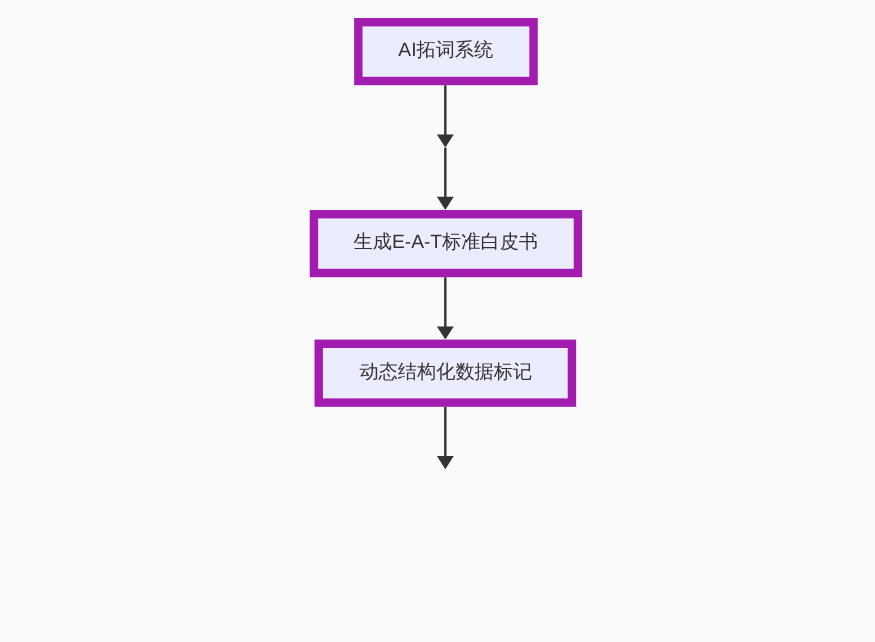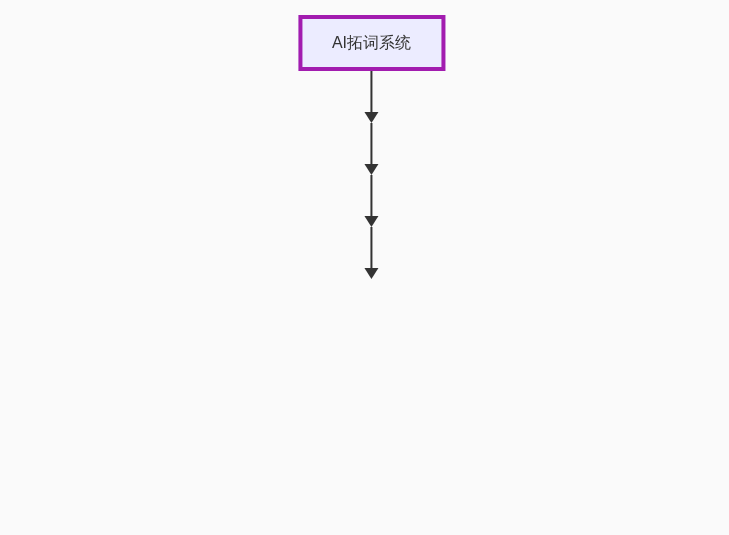--- a/index.html
+++ b/index.html
@@ -25,21 +25,21 @@
     align-items: center;
   }
   .node {
     box-sizing: border-box;
     height: 56px;
     padding: 0 30px;
     display: flex;
     align-items: center;
     justify-content: center;
     background: #ECECFF;
-    border: 4px solid #a21caf;
+    border: 7px solid #a21caf;
     color: #333333;
     font-size: 16px;
     white-space: nowrap;
     line-height: 1;
   }
   .arrow {
     height: 52px;
     display: flex;
     flex-direction: column;
     align-items: center;
@@ -72,26 +72,32 @@
       <div class="arrow-line"></div>
       <div class="arrow-head"></div>
     </div>
 
 
     <div class="arrow">
       <div class="arrow-line"></div>
       <div class="arrow-head"></div>
     </div>
 
+    <div class="node">
+      <span>生成E-A-T标准白皮书</span>
+    </div>
 
     <div class="arrow">
       <div class="arrow-line"></div>
       <div class="arrow-head"></div>
     </div>
 
+    <div class="node">
+      <span>动态结构化数据标记</span>
+    </div>
 
     <div class="arrow">
       <div class="arrow-line"></div>
       <div class="arrow-head"></div>
     </div>
 
 
   </div>
 </div>
 

